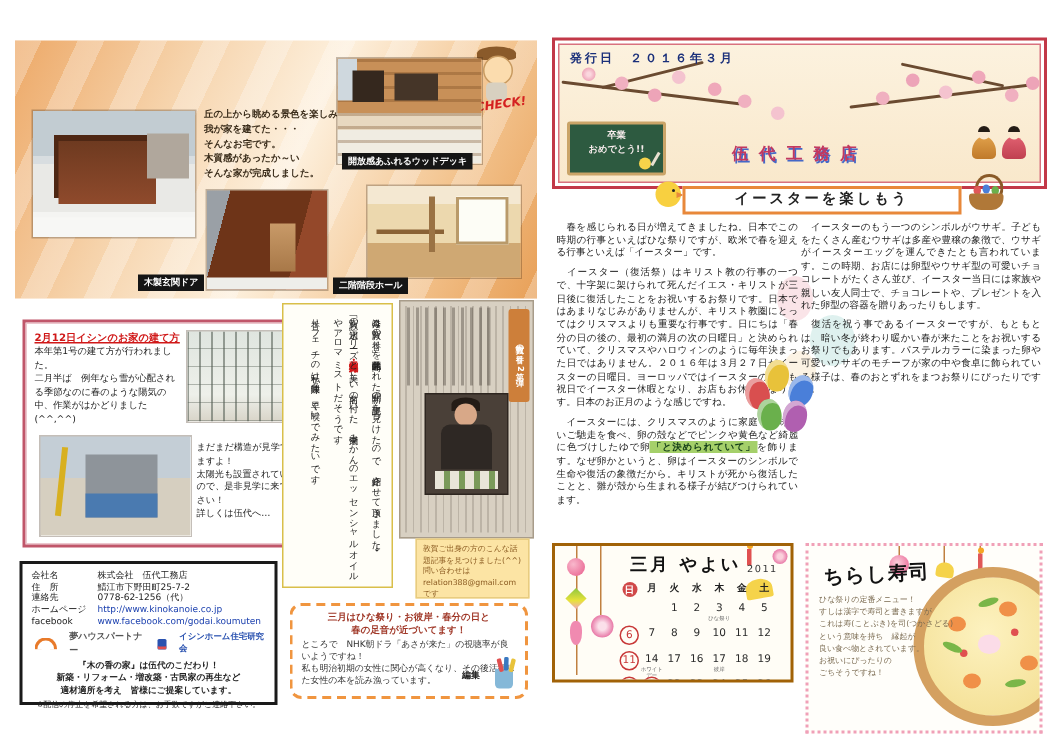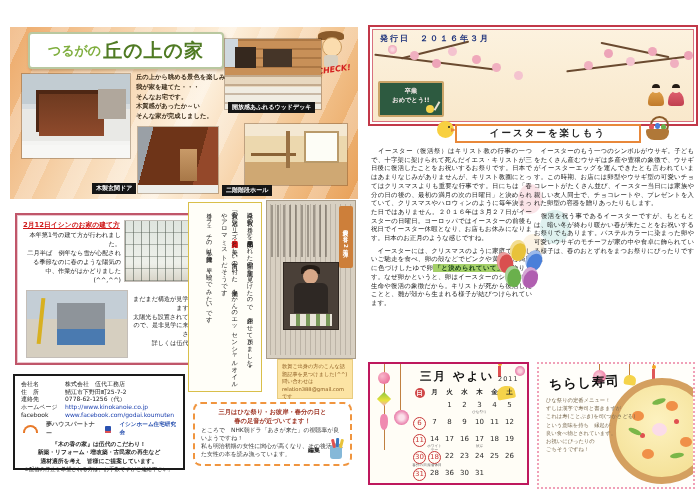--- a/index.html
+++ b/index.html
@@ -39,21 +39,21 @@
   #ph-hall .window{position:absolute;left:58%;top:12%;width:34%;height:52%;background:#fdfdf6;box-shadow:inset 0 0 0 2px #b99a6a;}
   #ph-hall .rail{position:absolute;left:6%;top:48%;width:44%;height:3px;background:#8a6236;}
   #ph-hall .post{position:absolute;left:40%;top:12%;width:4px;height:60%;background:#9a7244;}
   .cap{position:absolute;background:#151515;color:#fff;font-size:6px;font-weight:bold;padding:1px 4px;white-space:nowrap;}
   #cap-deck{left:218px;top:75px;}
   #cap-door{left:82px;top:156px;}
   #cap-hall{left:212px;top:158px;}
   #hero-intro{position:absolute;left:126px;top:45px;width:96px;font-size:6.3px;line-height:1.55;color:#3a2c1a;font-weight:bold;white-space:pre-line;}
 
   #build-box{position:absolute;left:15px;top:213px;width:190px;height:148px;background:#fff;
-             border:2px solid #c0566a;box-shadow:0 0 0 1px #ecc7ce inset;text-align:right;}
+             border:2px solid #c0566a;box-shadow:0 0 0 1px #ecc7ce inset;}
   .bb-head{position:absolute;left:6px;top:5px;font-size:6.8px;font-weight:bold;color:#d01818;text-decoration:underline;}
   .bb-body{position:absolute;left:6px;top:16px;width:98px;font-size:6.2px;line-height:1.45;white-space:pre-line;}
   #ph-frame{left:108px;top:6px;width:76px;height:60px;background:linear-gradient(#dfe5df,#eef0ea 70%,#d8d4c8);}
   #ph-frame .bars{position:absolute;inset:0;background:repeating-linear-gradient(90deg,rgba(80,90,80,.55) 0 1px,transparent 1px 8px),repeating-linear-gradient(0deg,rgba(80,90,80,.4) 0 1px,transparent 1px 12px);}
   #ph-crane{left:10px;top:76px;width:100px;height:66px;background:linear-gradient(180deg,#c4ced6 0 42%,#d6cfc0 42%);}
   #ph-crane .bld{position:absolute;left:30%;top:18%;width:48%;height:64%;background:#8e949a;}
   #ph-crane .sheet{position:absolute;left:30%;top:58%;width:48%;height:24%;background:#4a7ab0;}
   #ph-crane .crane{position:absolute;left:12%;top:10%;width:4px;height:70%;background:#d8b020;transform:rotate(6deg);}
   .bb-note{position:absolute;left:114px;top:80px;width:70px;font-size:6.1px;line-height:1.45;white-space:pre-line;}
 
@@ -159,22 +159,22 @@
   .eg2{left:13px;top:1px;background:#e8c23a;transform:rotate(5deg);}
   .eg3{left:29px;top:11px;background:#4a7fd9;transform:rotate(18deg);}
   .eg4{left:8px;top:27px;background:#6ab04c;transform:rotate(-8deg);}
   .eg5{left:25px;top:28px;background:#b05fb0;transform:rotate(10deg);}
 
   #watermark{position:absolute;left:508px;top:168px;width:78px;height:105px;opacity:.28;}
   #watermark .w1{position:absolute;left:10px;top:16px;width:24px;height:30px;border-radius:50%;background:#f0a0b0;}
   #watermark .w2{position:absolute;left:32px;top:42px;width:30px;height:34px;border-radius:50%;background:#8ed0c8;}
   #watermark .w3{position:absolute;left:14px;top:66px;width:22px;height:26px;border-radius:50%;background:#f5d6a0;}
 
-  #calendar-box{position:absolute;left:368px;top:362px;width:161px;height:123px;background:#fffdf6;
-                border:2px solid #be185d;box-sizing:border-box;overflow:hidden;}
+  #calendar-box{position:absolute;left:368px;top:362px;width:161px;height:93px;background:#fffdf6;
+                border:2px solid #a16207;box-sizing:border-box;overflow:hidden;}
   .cal-title{position:absolute;left:50px;top:5px;font-size:11.5px;font-weight:bold;letter-spacing:2px;color:#111;}
   .cal-year{position:absolute;left:128px;top:11px;font-size:6.5px;letter-spacing:1px;color:#333;}
   #cal-weekdays{position:absolute;left:42px;top:24px;display:flex;}
   .cal-wd{width:15px;text-align:center;font-size:6.5px;font-weight:bold;color:#222;}
   .cal-wd.cal-red{color:#fff;background:#d04848;border-radius:50%;width:10px;height:10px;line-height:10px;margin:0 2.5px;}
   #cal-grid{position:absolute;left:42px;top:36px;display:grid;grid-template-columns:repeat(7,15px);grid-auto-rows:17px;}
   .cal-cell{text-align:center;font-size:7px;color:#2a2a2a;}
   .cal-num{display:inline-block;min-width:10px;line-height:11px;}
   .cal-num.cal-circle{border:1px solid #c83838;color:#c83838;border-radius:50%;width:11px;height:11px;line-height:10px;}
   .cal-note{display:block;font-size:3.6px;color:#666;line-height:1;}
@@ -218,24 +218,20 @@
 </head>
 <body>
 
 <div id="stage">
 
   <section>
 
     <div id="hero">
       <div class="stripes"></div>
 
-      <div id="hero-title-box">
-        <span class="t-small">つるがの</span>
-        <span class="t-large">丘の上の家</span>
-      </div>
 
       <div id="check-char">
         <div class="cc-hat"></div>
         <div class="cc-face"></div>
         <div class="cc-body"></div>
         <div class="cc-label">CHECK!</div>
       </div>
 
       <div class="photo" id="ph-ext">
         <div class="house"></div>
@@ -357,20 +353,21 @@
 
   <section>
 
     <div id="rp-header">
       <div class="branch br1"></div>
       <div class="branch br2"></div>
       <div class="branch br3"></div>
       <div class="branch br4"></div>
       <div class="blossoms"></div>
       <div class="issue">発行日　２０１６年３月</div>
+      <div class="rp-company">伍代工務店</div>
       <div class="blackboard">卒業
 おめでとう!!</div>
       <div class="bb-chick" style="position:absolute;left:56px;top:78px;"></div>
       <div class="bb-pencil" style="position:absolute;left:66px;top:74px;"></div>
       <div class="hina hina-l"></div>
       <div class="hina hina-r"></div>
       <div class="hina-head hh-l"></div>
       <div class="hina-head hh-r"></div>
       <div class="hina-hair ha-l"></div>
       <div class="hina-hair ha-r"></div>
@@ -389,20 +386,21 @@
       <div class="body"></div>
     </div>
 
     <div id="watermark">
       <div class="w1"></div>
       <div class="w2"></div>
       <div class="w3"></div>
     </div>
 
     <div class="col" id="col-left">
+      <p>　春を感じられる日が増えてきましたね。日本でこの時期の行事といえばひな祭りですが、欧米で春を迎える行事といえば「イースター」です。</p>
       <p>　イースター（復活祭）はキリスト教の行事の一つで、十字架に架けられて死んだイエス・キリストが三日後に復活したことをお祝いするお祭りです。日本ではあまりなじみがありませんが、キリスト教圏にとってはクリスマスよりも重要な行事です。日にちは「春分の日の後の、最初の満月の次の日曜日」と決められていて、クリスマスやハロウィンのように毎年決まった日ではありません。２０１６年は３月２７日がイースターの日曜日。ヨーロッパではイースターの前後も祝日でイースター休暇となり、お店もお休みになります。日本のお正月のような感じですね。</p>
       <p><span>　イースターには、クリスマスのように家庭で美味しいご馳走を食べ、卵の殻などでピンクや黄色など綺麗に色づけしたゆで卵</span><span class="hl-green">「と決められていて」</span><span>を飾ります。なぜ卵かというと、卵はイースターのシンボルで生命や復活の象徴だから。キリストが死から復活したことと、雛が殻から生まれる様子が結びつけられています。</span></p>
     </div>
 
     <div class="col" id="col-right">
       <p>　イースターのもう一つのシンボルがウサギ。子どもをたくさん産むウサギは多産や豊穣の象徴で、ウサギがイースターエッグを運んできたとも言われています。この時期、お店には卵型やウサギ型の可愛いチョコレートがたくさん並び、イースター当日には家族や親しい友人同士で、チョコレートや、プレゼントを入れた卵型の容器を贈りあったりもします。</p>
       <p>　復活を祝う事であるイースターですが、もともとは、暗い冬が終わり暖かい春が来たことをお祝いするお祭りでもあります。パステルカラーに染まった卵や可愛いウサギのモチーフが家の中や食卓に飾られている様子は、春のおとずれをまつお祭りにぴったりですね。</p>
     </div>
 
     <div id="eggs">

